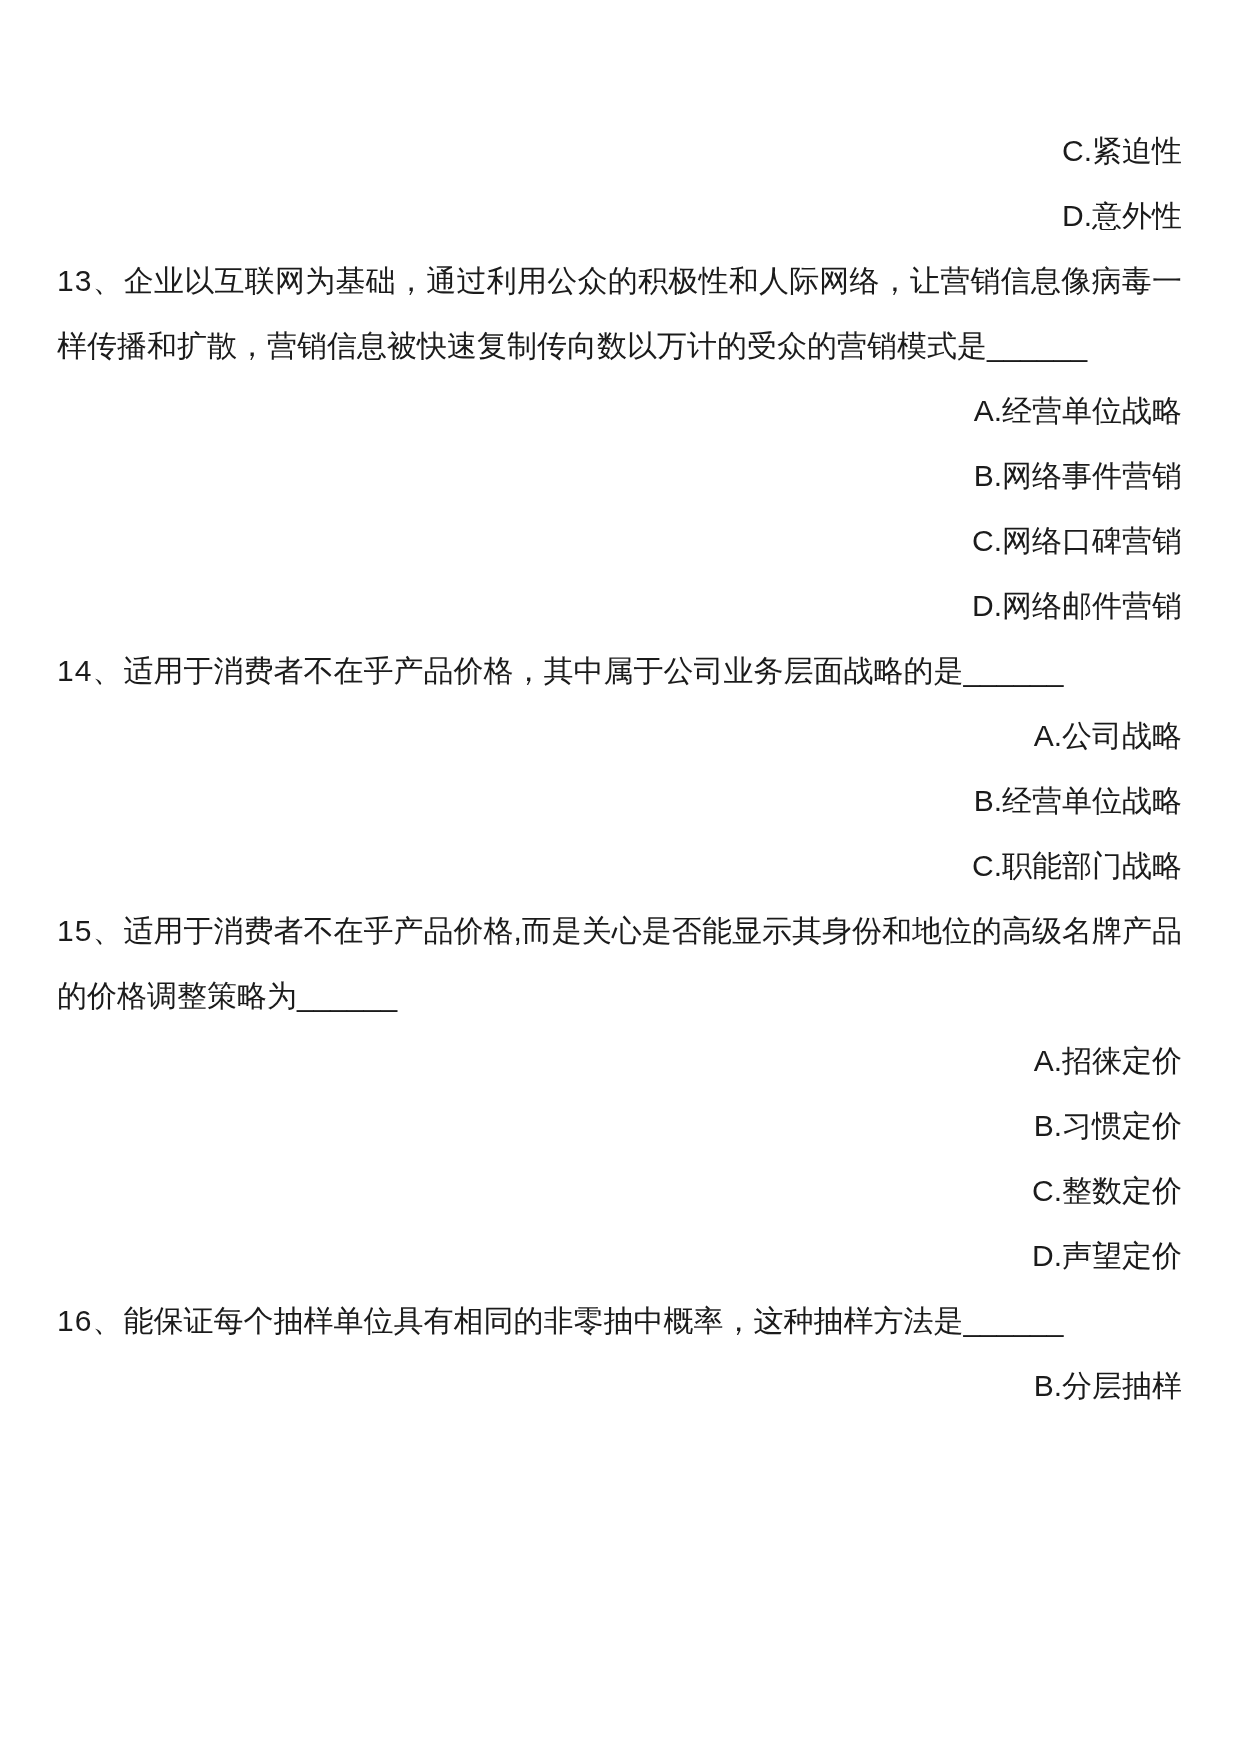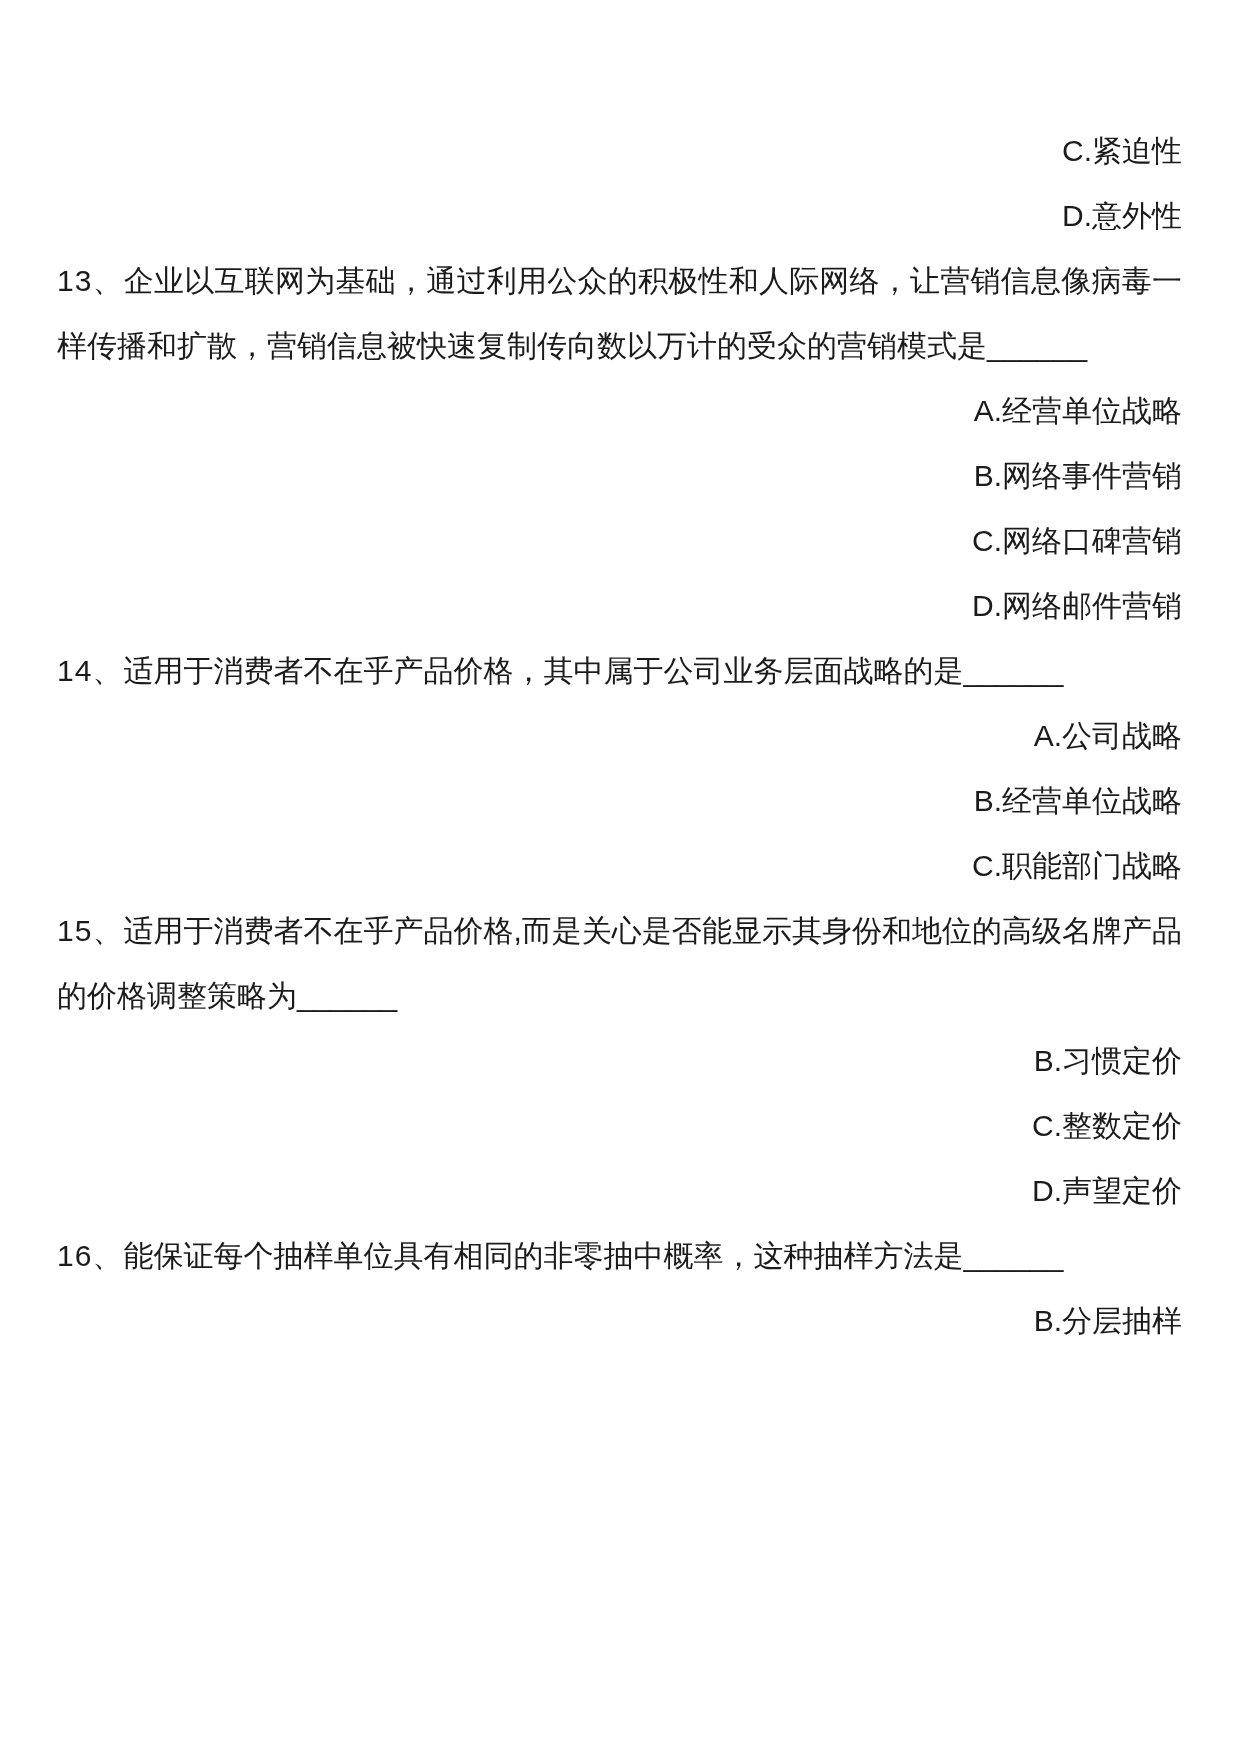--- a/index.html
+++ b/index.html
@@ -59,20 +59,21 @@
 
   <div class="question">
     <p class="line stem"><span class="q-num">14、</span><span>适用于消费者不在乎产品价格，其中属于公司业务层面战略的是______</span></p>
     <p class="line"><span class="opt-label">A.</span><span class="opt-text">公司战略</span></p>
     <p class="line"><span class="opt-label">B.</span><span class="opt-text">经营单位战略</span></p>
     <p class="line"><span class="opt-label">C.</span><span class="opt-text">职能部门战略</span></p>
   </div>
 
   <div class="question">
     <p class="line stem"><span class="q-num">15、</span><span>适用于消费者不在乎产品价格,而是关心是否能显示其身份和地位的高级名牌产品的价格调整策略为______</span></p>
+    <p class="line"><span class="opt-label">A.</span><span class="opt-text">招徕定价</span></p>
     <p class="line"><span class="opt-label">B.</span><span class="opt-text">习惯定价</span></p>
     <p class="line"><span class="opt-label">C.</span><span class="opt-text">整数定价</span></p>
     <p class="line"><span class="opt-label">D.</span><span class="opt-text">声望定价</span></p>
   </div>
 
   <div class="question">
     <p class="line stem"><span class="q-num">16、</span><span>能保证每个抽样单位具有相同的非零抽中概率，这种抽样方法是______</span></p>
     <p class="line"><span class="opt-label">B.</span><span class="opt-text">分层抽样</span></p>
   </div>
 

